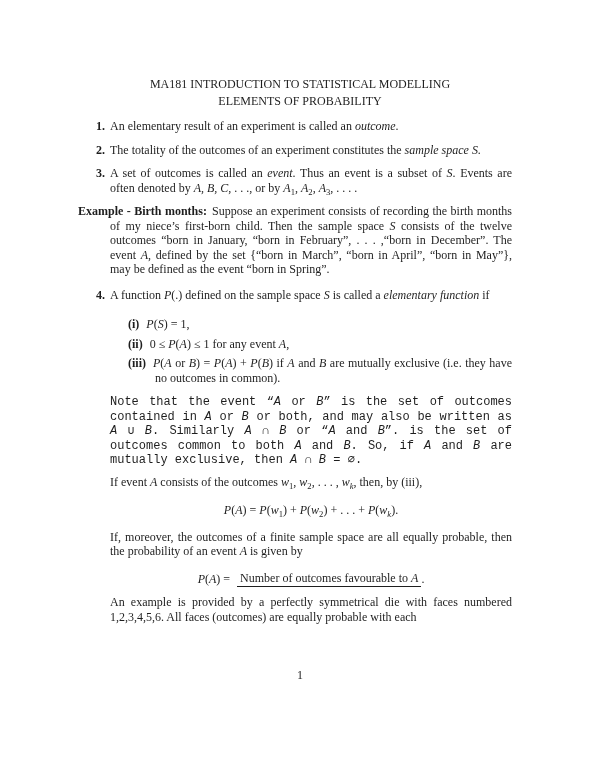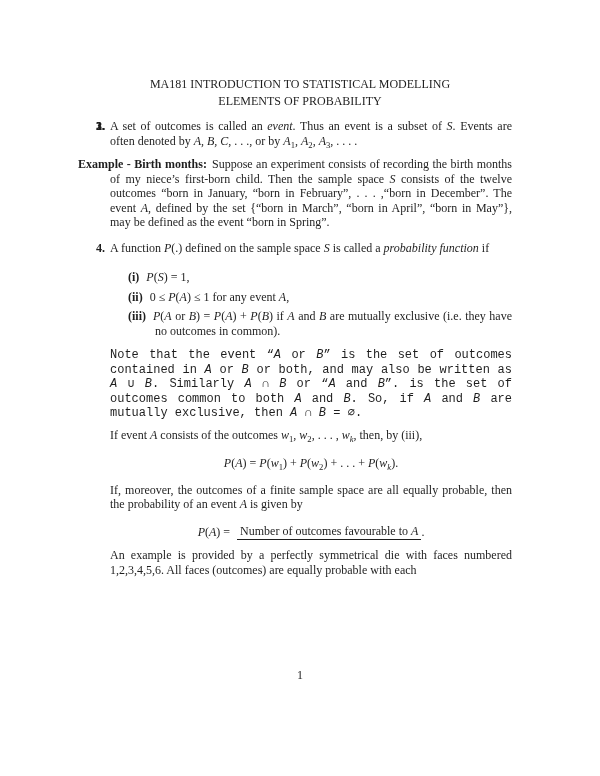--- a/index.html
+++ b/index.html
@@ -45,37 +45,37 @@
 
 <div class="page">
   <div class="doc">
 
     <div class="title">
       <div>MA181 INTRODUCTION TO STATISTICAL MODELLING</div>
       <div>ELEMENTS OF PROBABILITY</div>
     </div>
 
     <div class="item">
-      <span class="num">1.</span>
+      <span class="num">1.</span><span><span>An elementary result of an experiment is called an </span><span class="it">outcome</span><span>.</span></span>
     </div>
 
     <div class="item">
-      <span class="num">2.</span>
+      <span class="num">2.</span><span><span>The totality of the outcomes of an experiment constitutes the </span><span class="it">sample space S.</span></span>
     </div>
 
     <div class="item">
       <span class="num">3.</span><span><span>A set of outcomes is called an </span><span class="it">event</span><span>. Thus an event is a subset of </span><span class="it">S</span><span>. Events are often denoted by </span><span class="it">A, B, C</span><span>, .&nbsp;.&nbsp;., or by </span><span class="it">A</span><sub>1</sub><span>, </span><span class="it">A</span><sub>2</sub><span>, </span><span class="it">A</span><sub>3</sub><span>, .&nbsp;.&nbsp;.&nbsp;.</span></span>
     </div>
 
     <div class="example">
       <span class="elabel">Example - Birth months:</span><span><span>Suppose an experiment consists of recording the birth months of my niece’s first-born child. Then the sample space </span><span class="it">S</span><span> consists of the twelve outcomes “born in January, “born in February”, .&nbsp;.&nbsp;. ,“born in December”. The event </span><span class="it">A</span><span>, defined by the set {“born in March”, “born in April”, “born in May”}, may be defined as the event “born in Spring”.</span></span>
     </div>
 
     <div class="item item4">
-      <span class="num">4.</span><span><span>A function </span><span class="it">P</span><span>(.) defined on the sample space </span><span class="it">S</span><span> is called a </span><span class="it">probability function</span><span> if</span></span>
+      <span class="num">4.</span><span><span>A function </span><span class="it">P</span><span>(.) defined on the sample space </span><span class="it">S</span><span> is called a </span><span class="it">elementary function</span><span> if</span></span>
     </div>
 
     <div class="sublist">
       <div class="subitem">
         <span class="slabel">(i)</span><span><span class="it">P</span><span>(</span><span class="it">S</span><span>) = 1,</span></span>
       </div>
       <div class="subitem">
         <span class="slabel">(ii)</span><span><span>0 ≤ </span><span class="it">P</span><span>(</span><span class="it">A</span><span>) ≤ 1 for any event </span><span class="it">A</span><span>,</span></span>
       </div>
       <div class="subitem">

